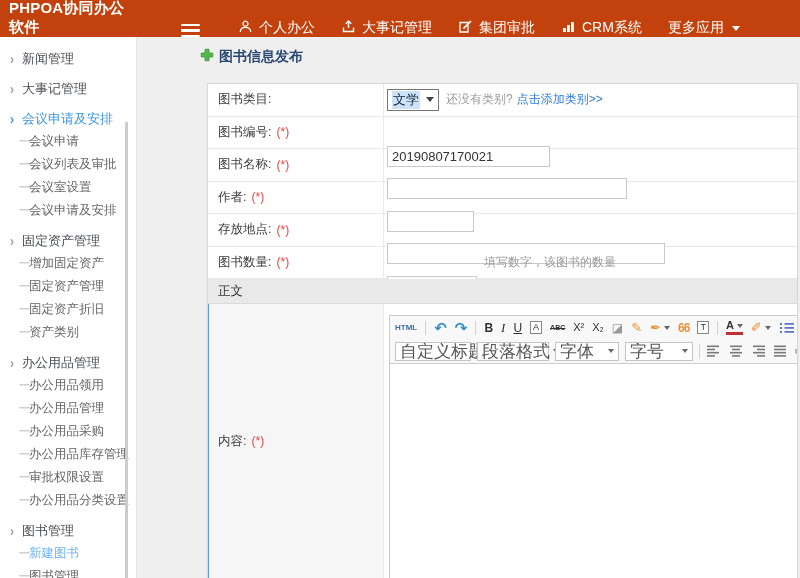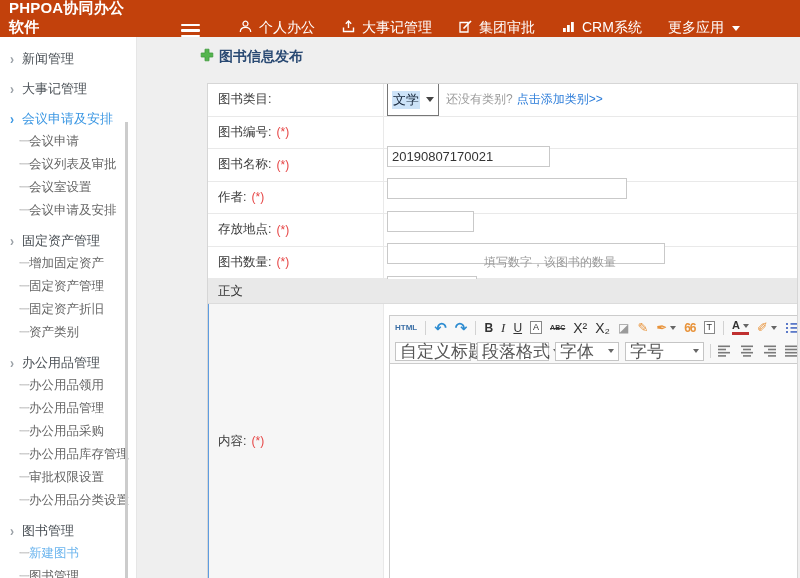--- a/index.html
+++ b/index.html
@@ -40,21 +40,21 @@
   .panel { margin:15px 0 0 70px; width:591px; height:495px; background:#fff;
     border:1px solid #d6d6d6; border-bottom:none; display:flex; flex-direction:column; overflow:hidden; }
   .frow { display:flex; align-items:stretch; height:32.5px; border-bottom:1px solid #e9e9e9; flex:0 0 auto; }
   .fcell-l { width:176px; border-right:1px solid #e9e9e9; display:flex; align-items:center; padding-left:10px; font-size:12.5px; color:#3c3c3c; flex:0 0 auto; }
   .req { color:#e64545; margin-left:5px; font-size:12px; }
   .fcell-r { flex:1; display:flex; align-items:center; padding-left:3px; }
   .tinput { height:21px; border:1px solid #c9c9c9; font-size:13px; color:#333; padding:0 4px; font-family:inherit; background:#fff;margin-top:48px; }
   .hint { color:#999; font-size:12px; margin-left:7px; white-space:nowrap; }
   .linkblue { color:#2b7cd9; font-size:12px; text-decoration:none; margin-left:4px; cursor:pointer; white-space:nowrap; }
 
-  .cat-select { display:inline-flex; align-items:center; height:33px; border:1px solid #777; background:#fff; padding:0 4px; cursor:pointer; }
+  .cat-select { display:inline-flex; align-items:center; height:22px; border:1px solid #777; background:#fff; padding:0 4px; cursor:pointer; }
   .cat-text { background:#cde3f8; color:#15253a; font-size:13px; padding:0 1px; }
   .cat-caret { width:0; height:0; border-left:4px solid transparent; border-right:4px solid transparent; border-top:5px solid #444; margin-left:6px; }
 
   .secbar { height:25px; background:#e9e9e9; border-bottom:1px solid #dcdcdc; display:flex; align-items:center; padding-left:10px; font-size:12.5px; color:#333; flex:0 0 auto; }
 
   .content-row { flex:1; display:flex; align-items:stretch; position:relative; border-bottom:none; height:auto; }
   .focus-border { position:absolute; left:-1px; top:0; bottom:0; width:2px; background:#5e9ce0; }
   .content-row .fcell-l { background:#f6f6f6; align-items:center; }
   .content-row .fcell-r { background:#fff; display:block; padding:11px 0 0 5px; }
 
@@ -64,21 +64,21 @@
   .tb.row2 { height:25px; gap:6px; border-bottom:1px solid #ccc; }
   .sep { width:1px; height:14px; background:#d2d2d2; flex:0 0 auto; }
   .tbtn { display:inline-flex; align-items:center; font-size:11px; color:#333; cursor:pointer; line-height:1; flex:0 0 auto; }
   .g-html { font-size:8px; font-weight:bold; color:#3a6ea5; }
   .g-blue { color:#2d8cd1; font-size:15px; font-weight:bold; }
   .g-b { font-weight:bold; font-size:12px; }
   .g-i { font-style:italic; font-family:"Liberation Serif","DejaVu Serif",serif; font-size:13px; }
   .g-u { text-decoration:underline; font-size:12px; }
   .g-boxed { border:1px solid #888; font-size:9px; padding:1px 2px; background:#fff; }
   .g-strike { font-size:7px; font-weight:bold; text-decoration:line-through; }
-  .g-xs { font-size:14px; }
+  .g-xs { font-size:11px; }
   .g-gray { color:#9a9a9a; font-size:12px; }
   .g-orange { color:#e8933a; font-size:13px; }
   .g-quote { color:#e8933a; font-weight:bold; font-size:12px; letter-spacing:-1px;text-align:center; }
   .g-fontcolor { font-size:11px; font-weight:bold; border-bottom:3px solid #c03030; padding-bottom:1px; }
   .caret-g { width:0; height:0; border-left:3.5px solid transparent; border-right:3.5px solid transparent; border-top:4px solid #666; margin-left:3px; }
   .tsel { height:19px; border:1px solid #c5c5c5; background:#fff; display:inline-flex; align-items:center; justify-content:space-between; padding:0 4px; font-size:17px; color:#555; cursor:pointer; flex:0 0 auto; }
   .canvas { flex:1; background:#fff; }
   .imgbox { display:inline-flex; padding:1px; }
 </style>
 </head>
@@ -345,21 +345,21 @@
                   <span class="caret-g"></span>
                 </span>
                 <span class="tsel" style="width: 72px;">
                   <span>段落格式</span>
                   <span class="caret-g"></span>
                 </span>
                 <span class="tsel" style="width: 64px;">
                   <span>字体</span>
                   <span class="caret-g"></span>
                 </span>
-                <span class="tsel" style="width: 79px; font-family: Liberation Mono, monospace;">
+                <span class="tsel" style="width: 68px; font-family: Liberation Mono, monospace;">
                   <span>字号</span>
                   <span class="caret-g"></span>
                 </span>
                 <span class="sep"></span>
                 <span class="tbtn">
                   <span class="imgbox">
                     <svg width="14" height="12" viewBox="0 0 14 12">
                       <rect x="0" y="0.5" width="12" height="1.6" fill="#7a7a7a"></rect>
                       <rect x="0" y="3.7" width="8" height="1.6" fill="#7a7a7a"></rect>
                       <rect x="0" y="6.9" width="12" height="1.6" fill="#7a7a7a"></rect>

